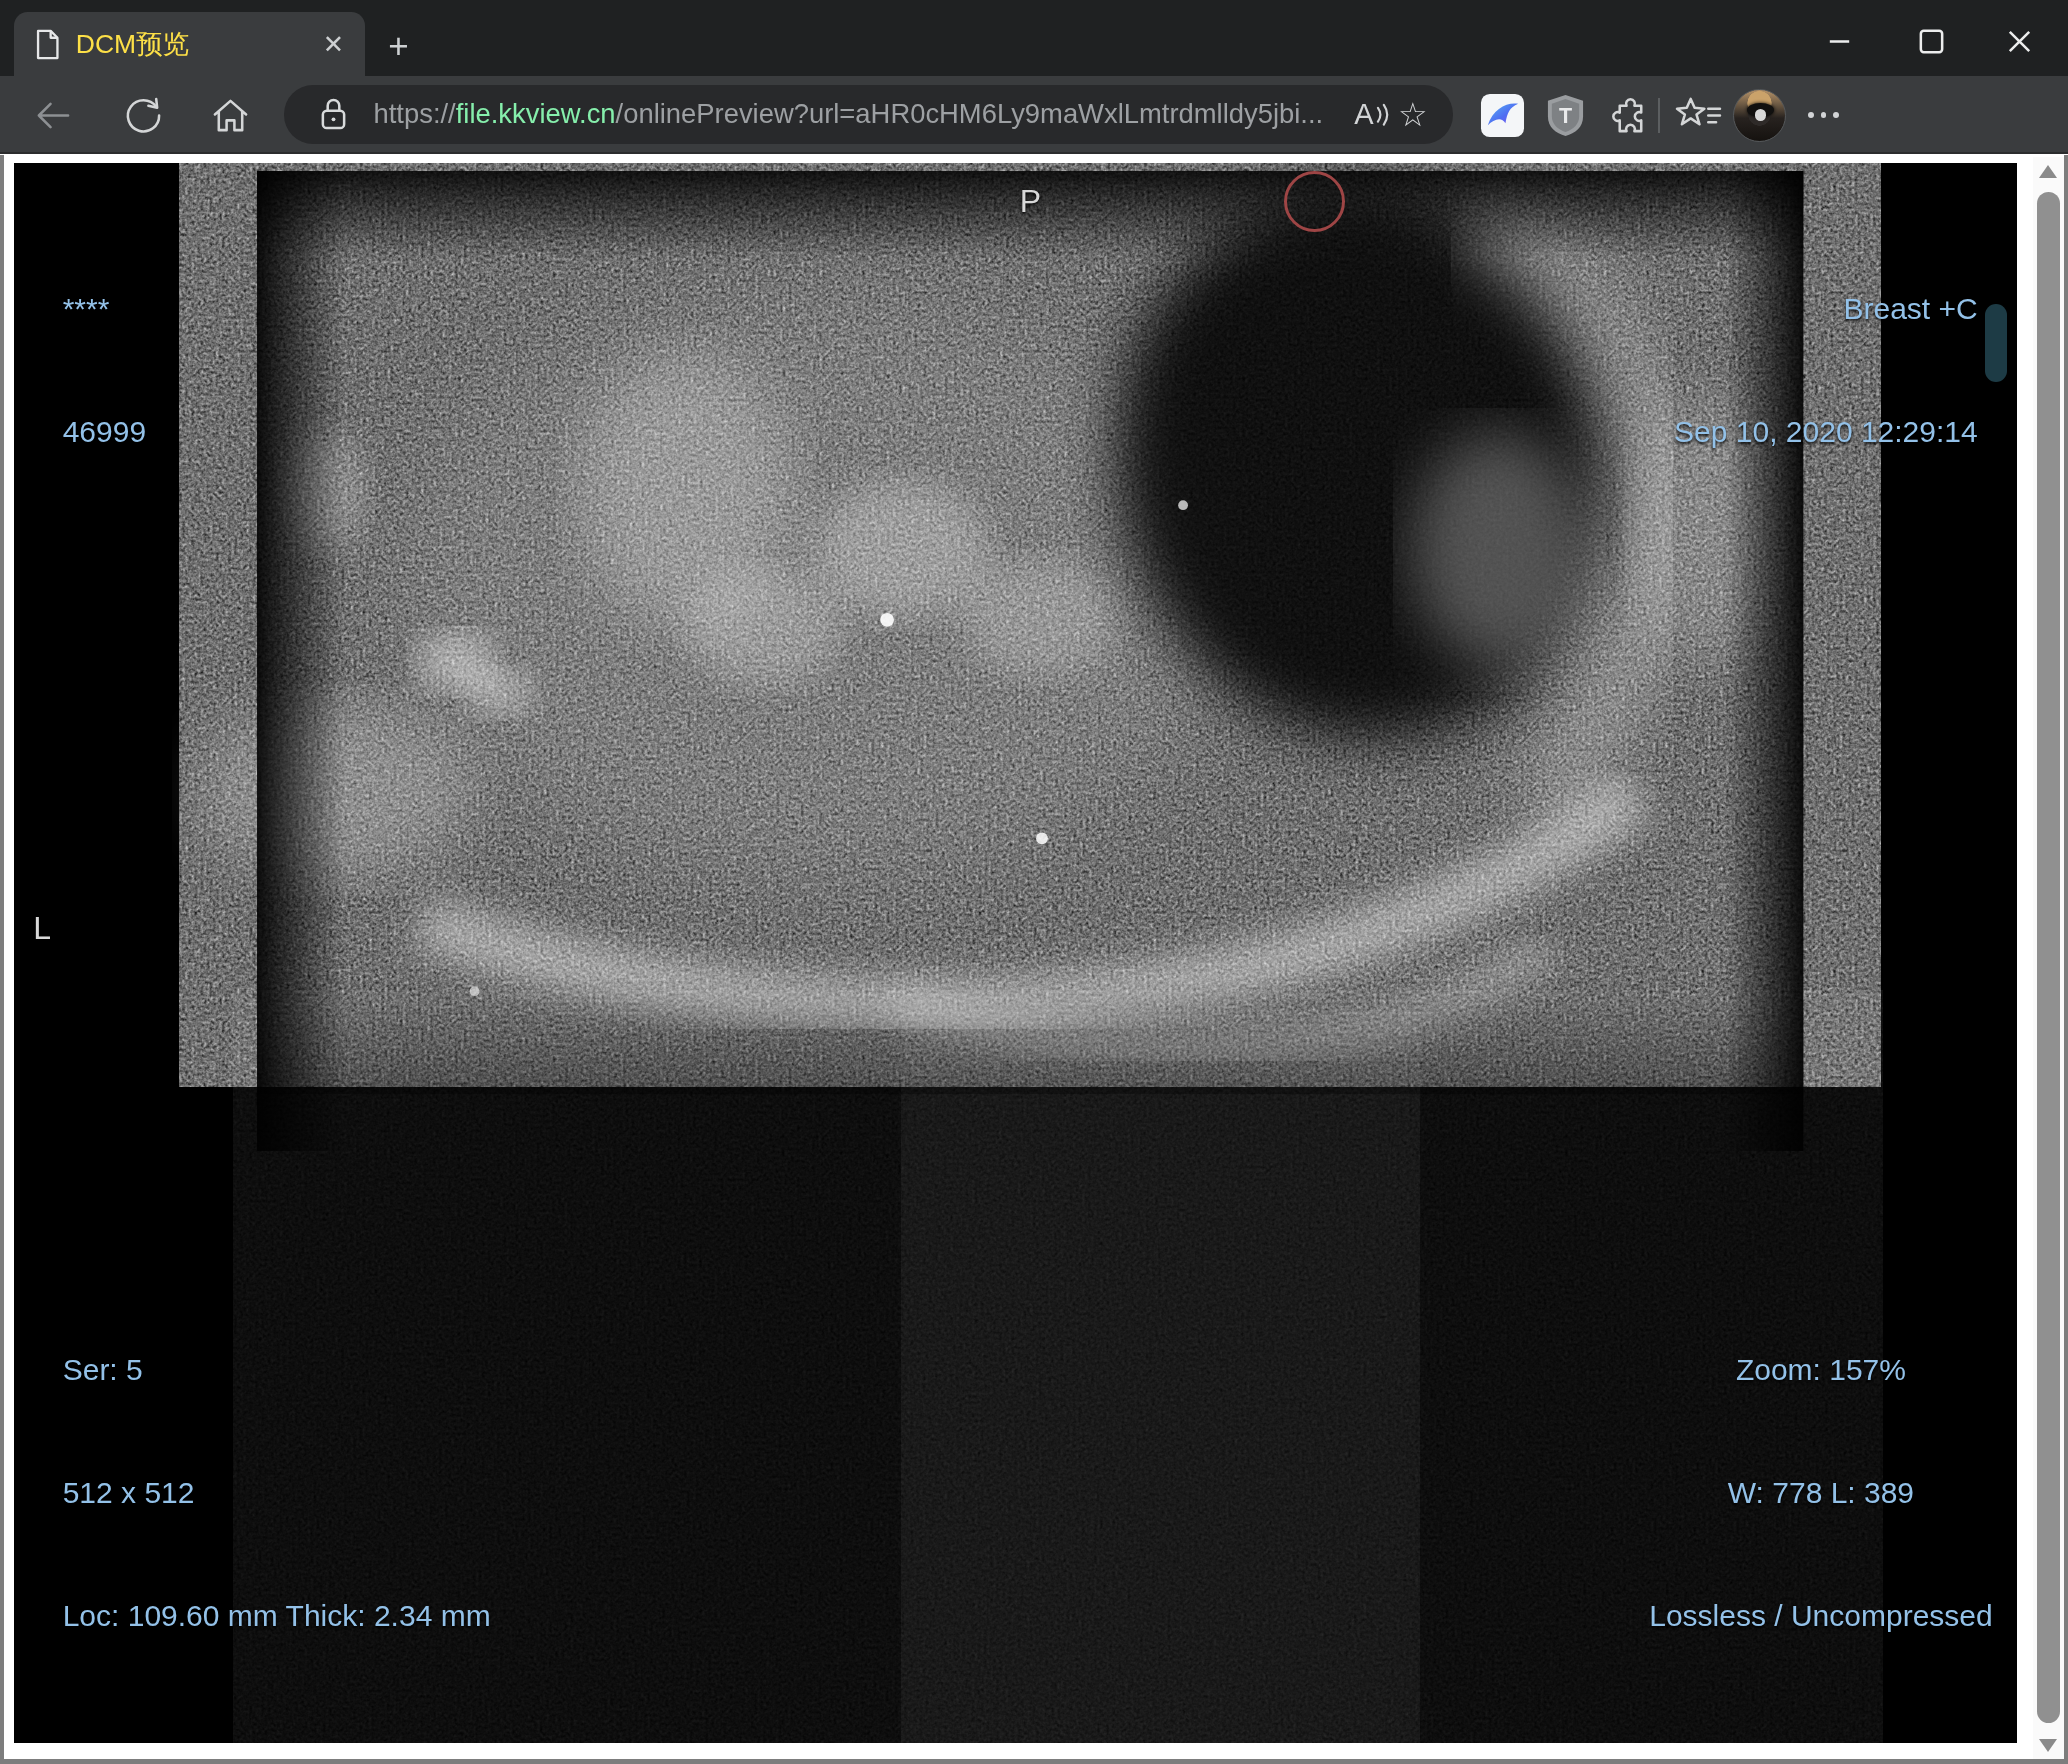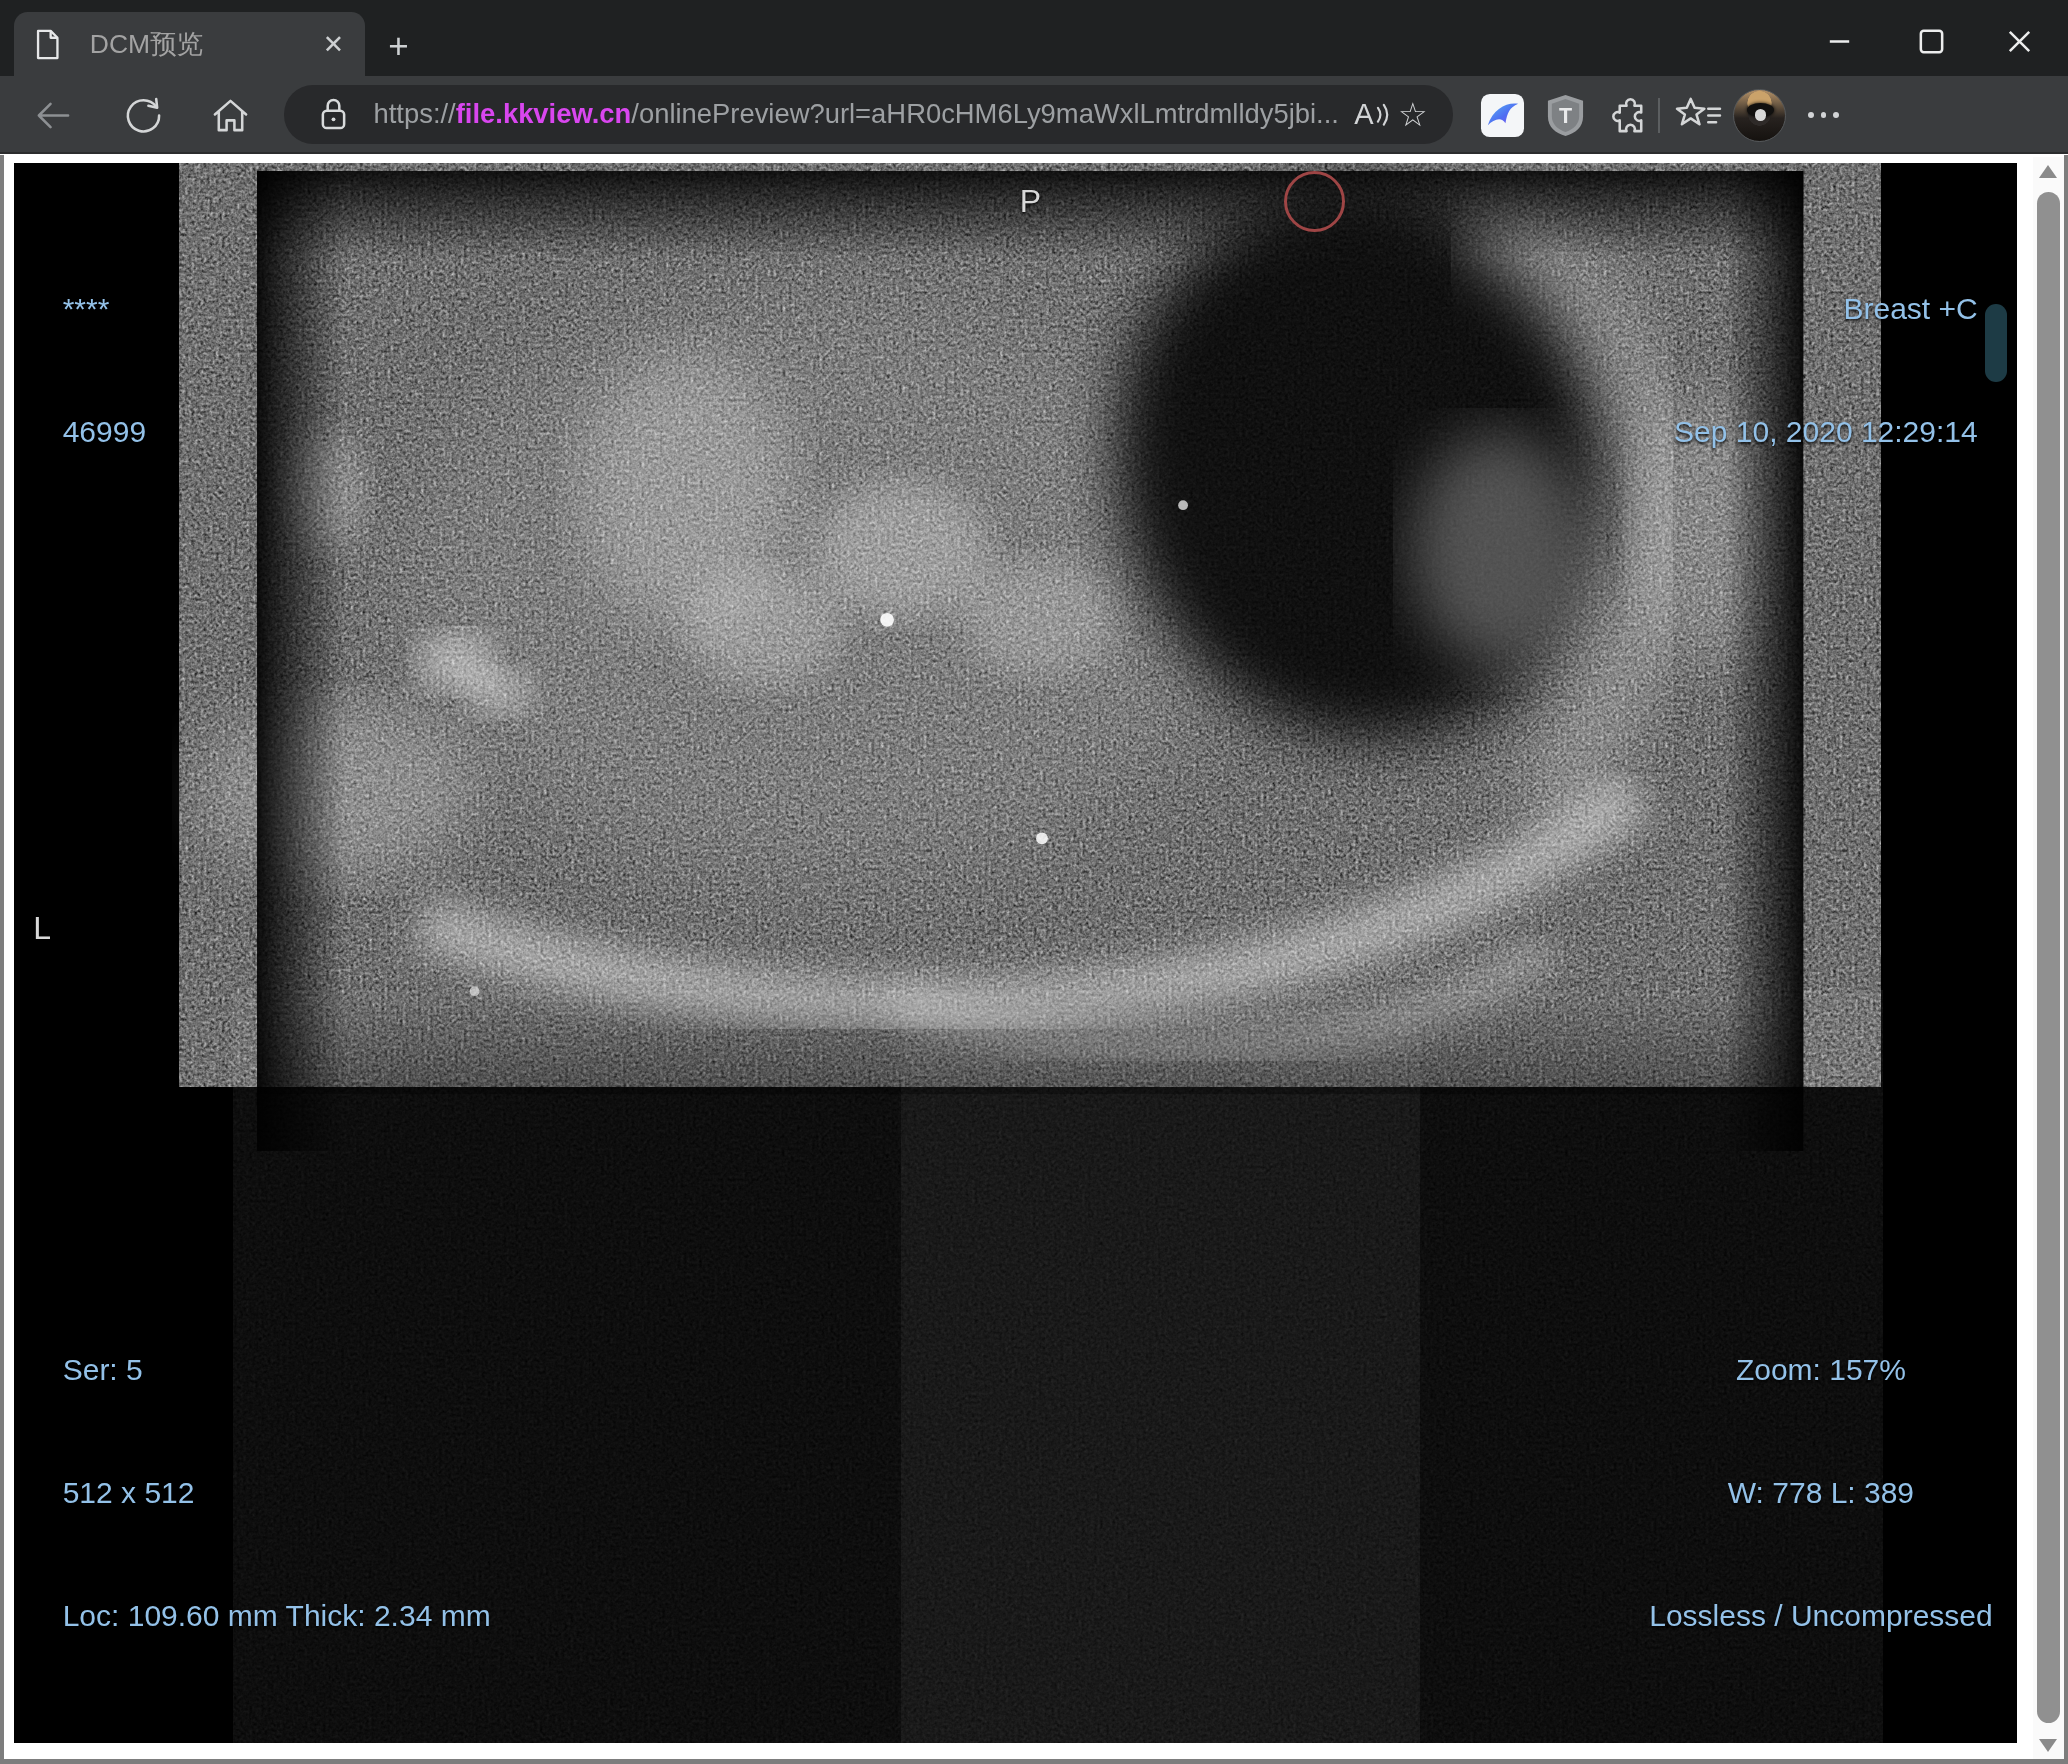--- a/index.html
+++ b/index.html
@@ -3,39 +3,39 @@
 <meta charset="utf-8">
 <style>
   * { margin:0; padding:0; box-sizing:border-box; }
   html,body { width:2068px; height:1764px; background:#ffffff; font-family:"Liberation Sans", sans-serif; overflow:hidden; }
   #window { position:relative; width:2068px; height:1764px; background:#ffffff; overflow:hidden; }
 
   
   .tabstrip { position:absolute; left:0; top:0; width:2068px; height:76px; background:#1f2122; }
   .tab { position:absolute; left:13.7px; top:11.8px; width:351px; height:65px; background:#3a3c3e; border-radius:13.7px 13.7px 0 0; display:flex; align-items:center; }
   .tab-favicon { margin-left:21.6px; width:25.5px; height:31px; flex:0 0 auto; }
-  .tab-title { margin-left:29px; color:#a3a3a3; font-size:26.5px; white-space:nowrap; overflow:hidden; flex:1 1 auto; }
+  .tab-title { margin-left:15px; color:#fde047; font-size:26.5px; white-space:nowrap; overflow:hidden; flex:1 1 auto; }
   .tab-close { width:39px; height:39px; margin-right:11.8px; display:flex; align-items:center; justify-content:center; color:#cdd0d2; font-size:25.5px; border-radius:5.9px; cursor:default; }
   .newtab-btn { position:absolute; left:378px; top:25.5px; width:41px; height:41px; display:flex; align-items:center; justify-content:center; color:#cdd0d2; font-size:35px; font-weight:300; border-radius:7.8px; }
 
   
   .winctl { position:absolute; top:13.7px; height:55px; width:73px; display:flex; align-items:center; justify-content:center; }
   .winctl svg { display:block; }
   #btn-min { left:1803px; } #btn-max { left:1895px; } #btn-close { left:1983px; }
 
   
   .toolbar { position:absolute; left:0; top:76px; width:2068px; height:78px; background:#3a3c3e; border-bottom:2px solid #2b2c2d; }
   .nav-btn { position:absolute; top:13.7px; width:51px; height:51px; display:flex; align-items:center; justify-content:center; border-radius:7.8px; }
   #btn-back { left:26.5px; } #btn-refresh { left:118px; } #btn-home { left:205px; }
 
   .url-pill { position:absolute; left:284px; top:8.8px; width:1169px; height:59px; background:#28292b; border-radius:29px; display:flex; align-items:center; }
   .lock-wrap { margin-left:35px; width:29px; height:35px; flex:0 0 auto; }
   .url-text { margin-left:25.5px; font-size:27.4px; white-space:nowrap; overflow:hidden; flex:1 1 auto; }
   .url-scheme, .url-path { color:#9da0a3; }
-  .url-domain { color:#d946ef; font-weight:700; }
+  .url-domain { color:#86efac; font-weight:400; }
   .read-aloud { display:flex; align-items:center; margin-right:7.8px; color:#d2d4d6; font-size:29px; flex:0 0 auto; }
   .read-aloud svg { margin-left:2.9px; }
   .pill-star { margin-right:25.5px; color:#d2d4d6; font-size:33px; flex:0 0 auto; }
 
   .ext-btn { position:absolute; top:13.7px; width:51px; height:51px; display:flex; align-items:center; justify-content:center; border-radius:7.8px; }
   #ext-bird { left:1477px; } #ext-shield { left:1540px; } #ext-puzzle { left:1604px; }
   .tb-divider { position:absolute; left:1658px; top:21.6px; width:2px; height:35px; background:#5c5f61; }
   #btn-favlist { left:1673px; }
   .avatar { position:absolute; left:1733px; top:12.7px; width:53px; height:53px; border-radius:50%;
     background:

